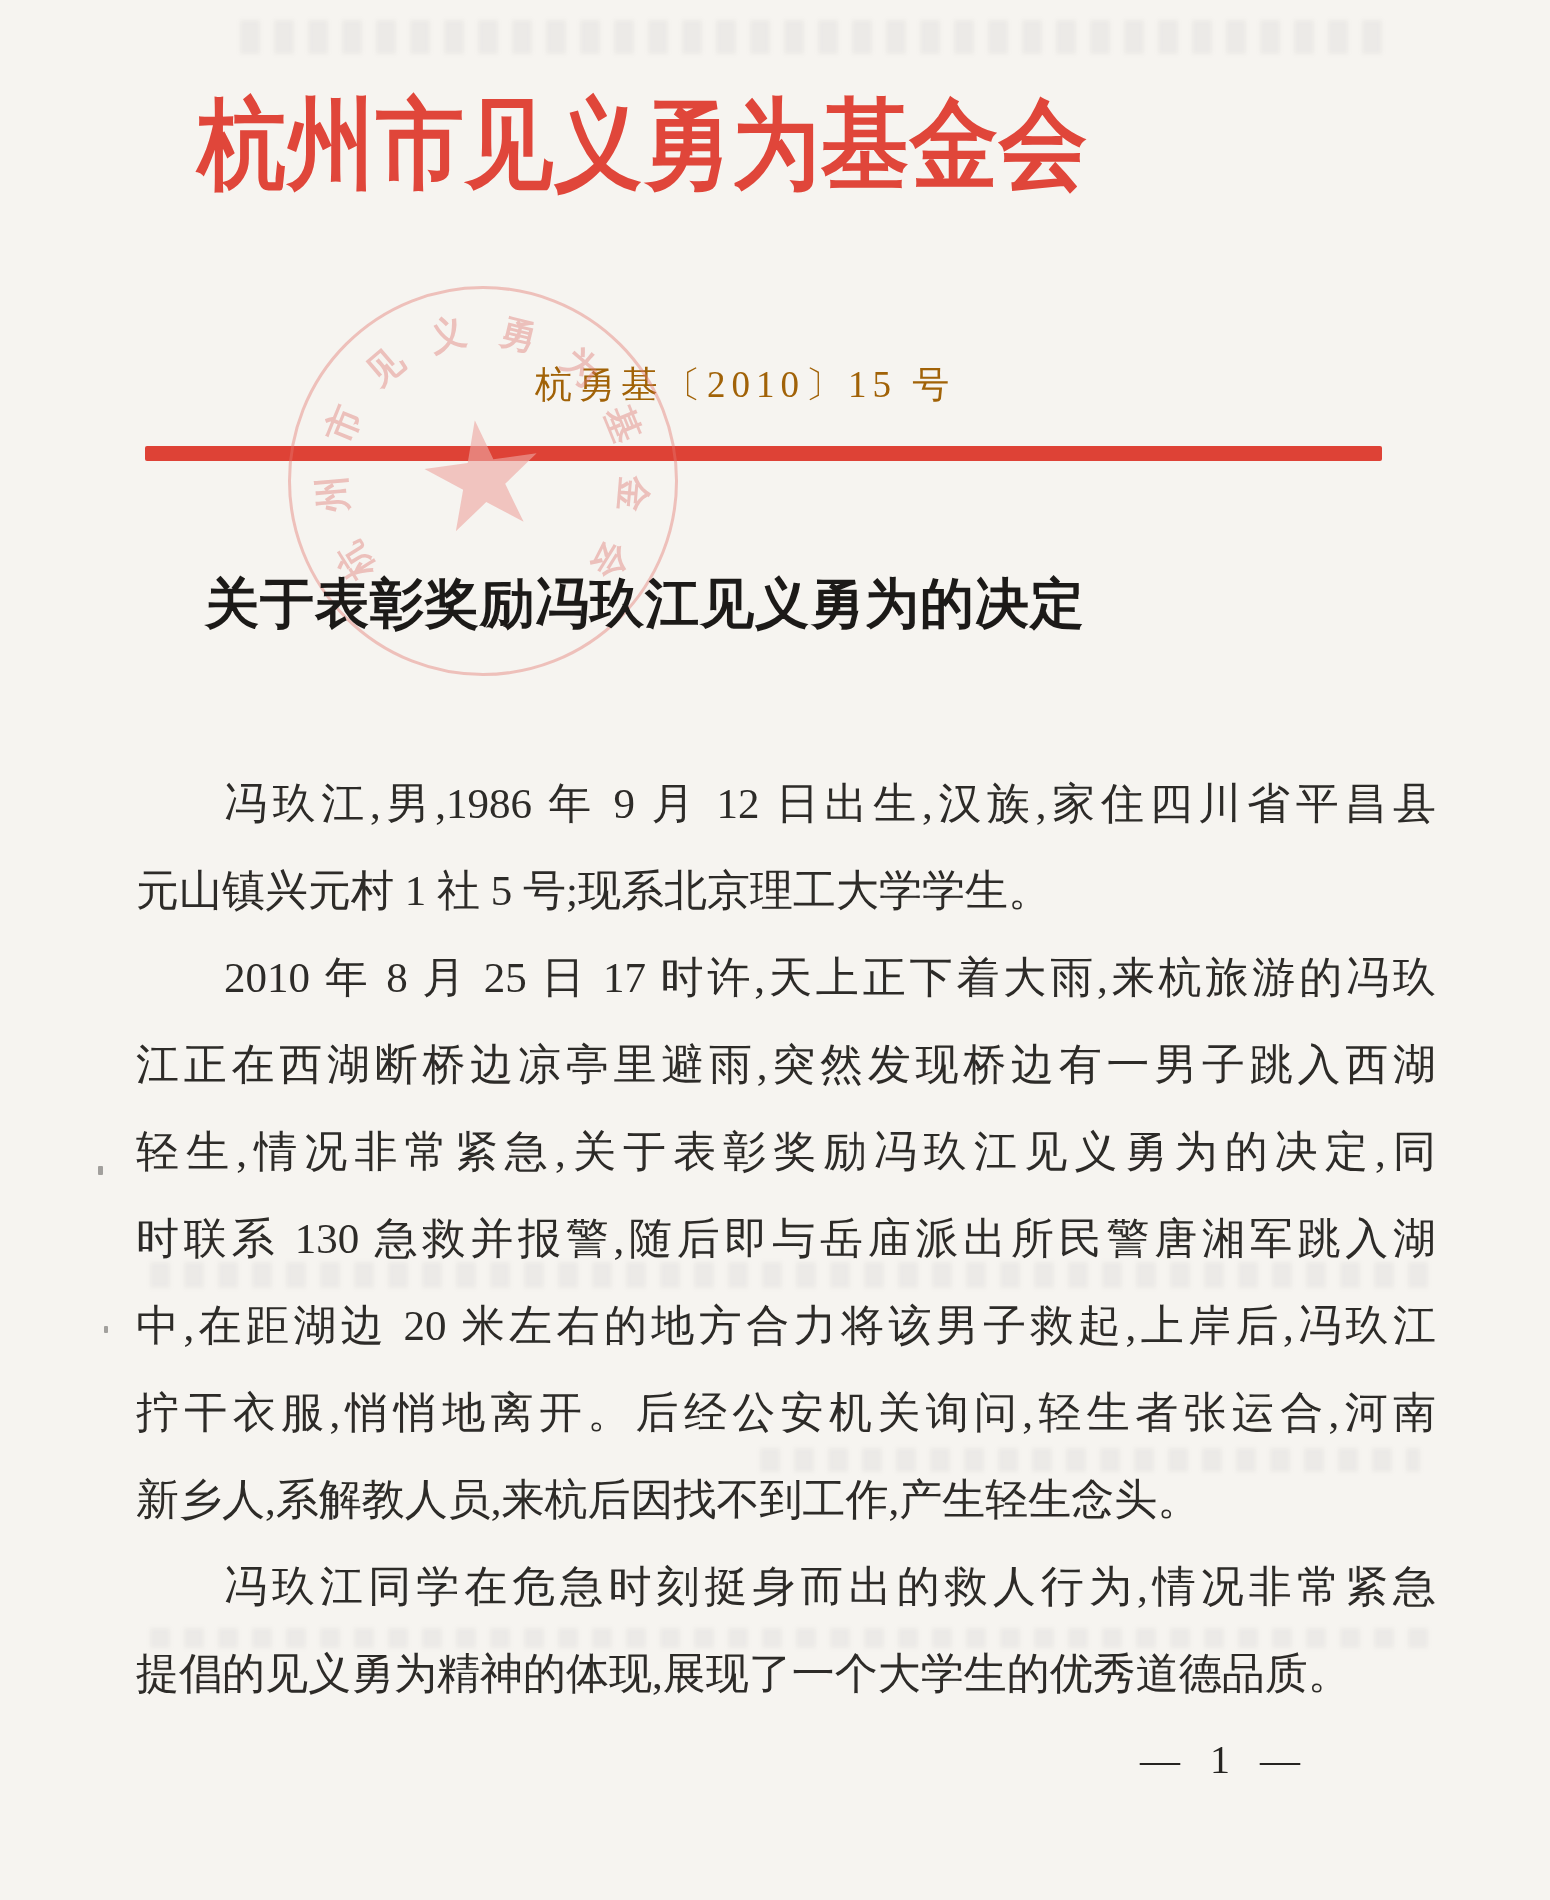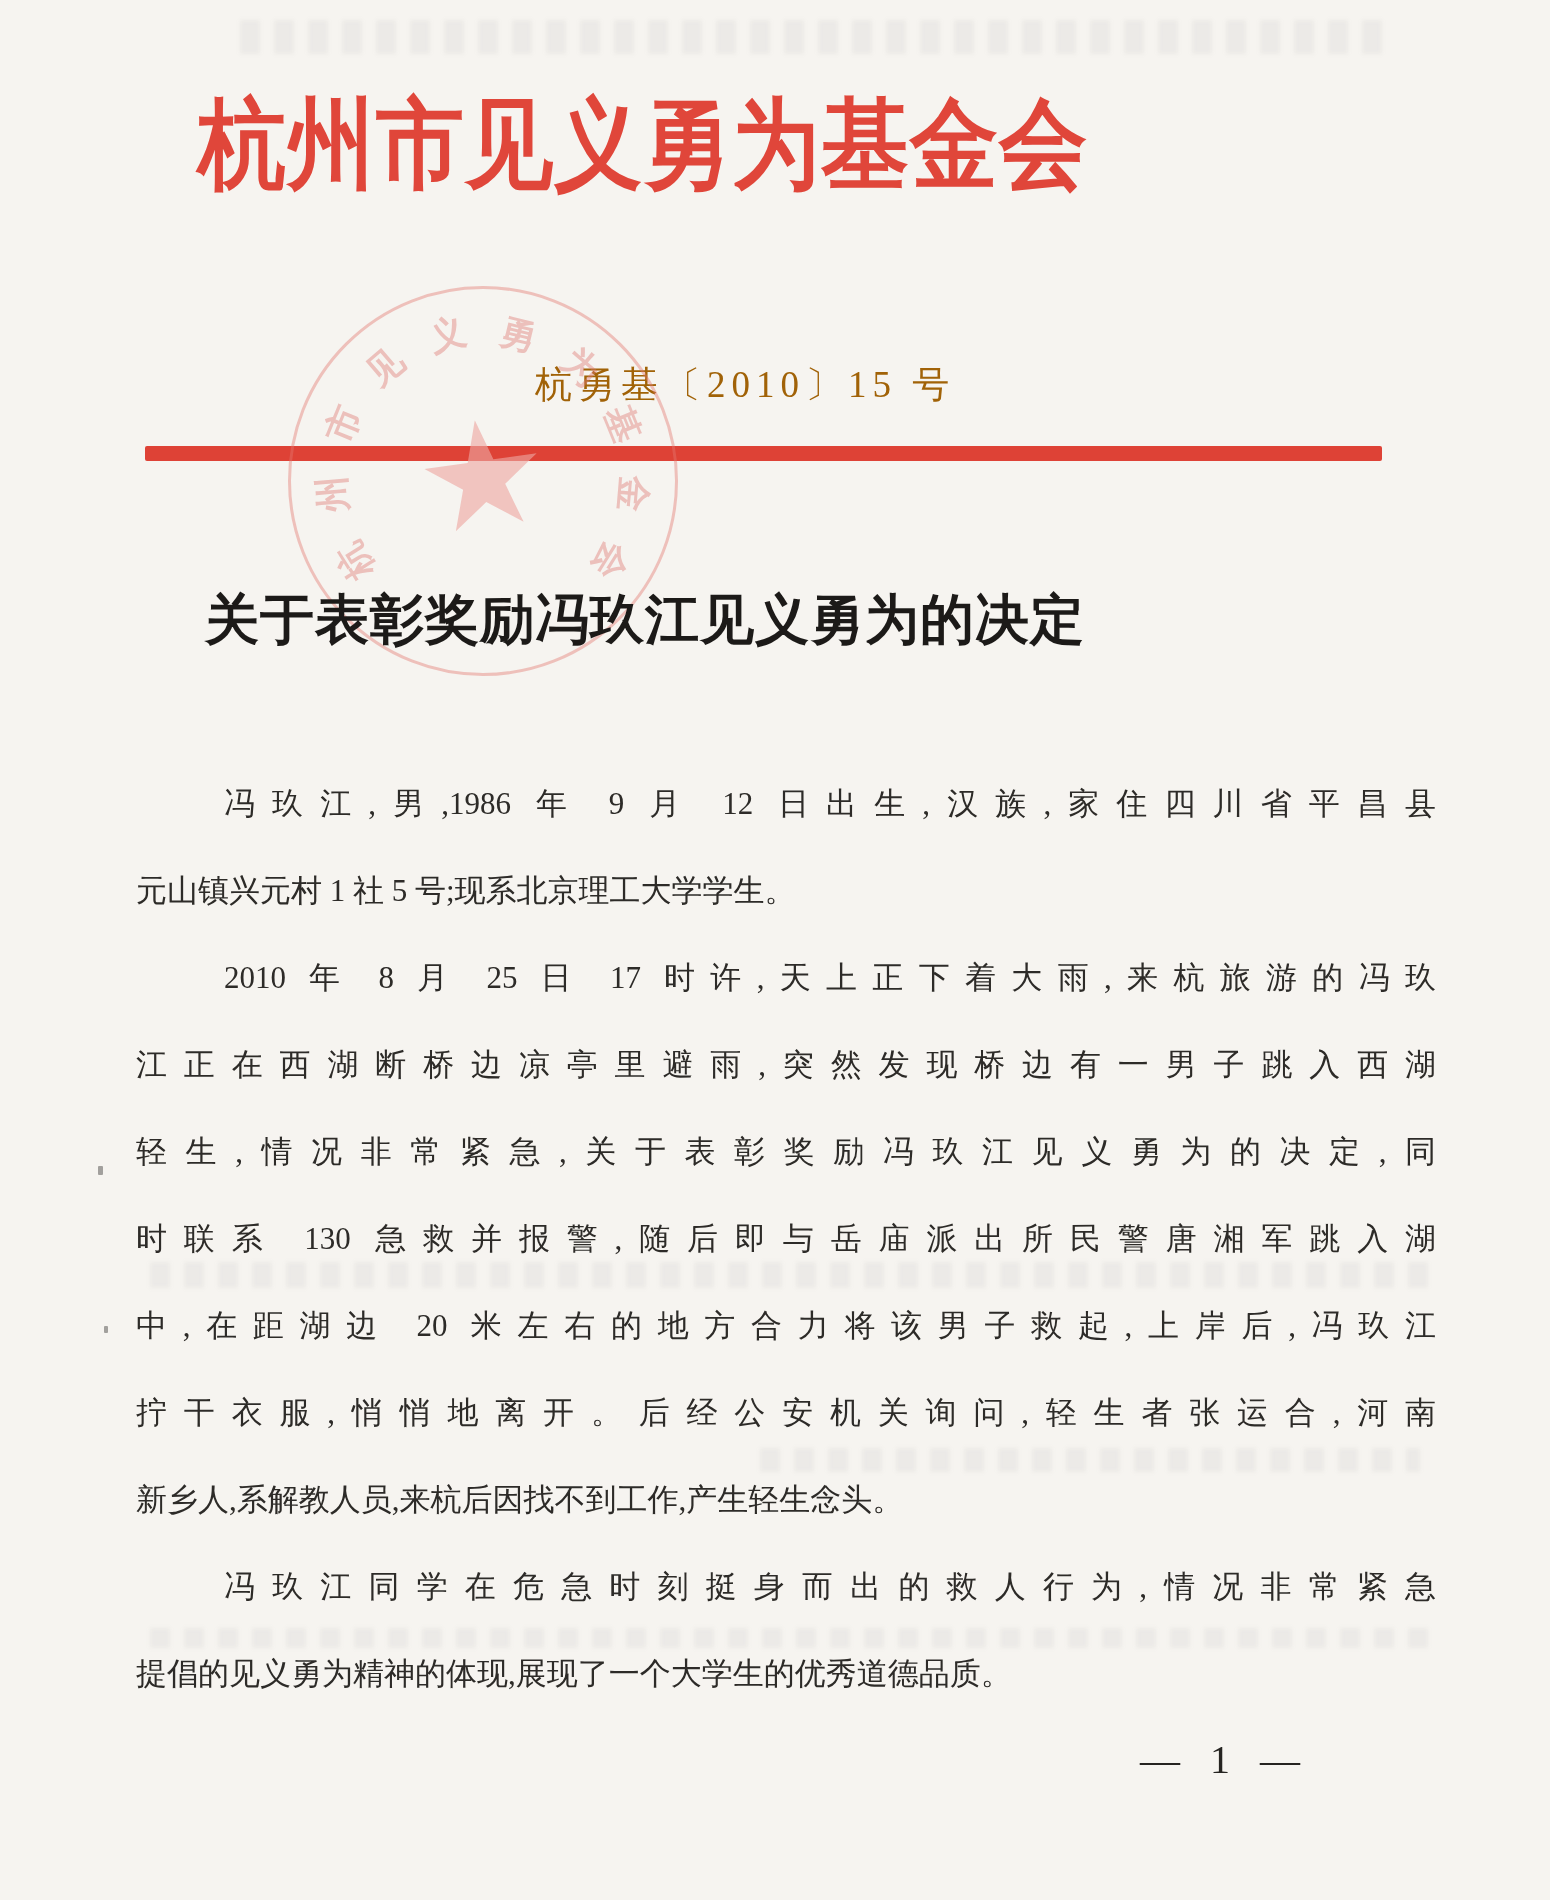--- a/index.html
+++ b/index.html
@@ -70,34 +70,34 @@
     width:118px; height:118px;
     transform:translate(-50%,-52%) rotate(-8deg);
     background:rgba(238,166,162,0.62);
     clip-path:polygon(50% 0%, 61% 35%, 98% 35%, 68% 57%, 79% 91%,
                       50% 70%, 21% 91%, 32% 57%, 2% 35%, 39% 35%);
   }
   .stamp .ring { position:absolute; inset:0; color:rgba(222,120,114,0.42); font-weight:700; }
 
   .doc-title {
     position:absolute;
-    left:0; top:584px;
+    left:0; top:568px;
     width:1290px;
     text-align:center;
     font-size:54px;
     font-weight:700;
     letter-spacing:1px;
     color:#1c1a18;
     z-index:3;
   }
   .body-text {
     position:absolute;
     left:136px; top:760px;
     width:1300px;
-    font-size:31px;
+    font-size:43px;
     color:#2d2b28;
     z-index:3;
   }
   .bline {
     height:87px;
     line-height:87px;
     white-space:nowrap;
   }
   .bline.j    { text-align:justify; text-align-last:justify; white-space:normal; overflow:hidden; }
   .bline.ind  { text-indent:88px; }

